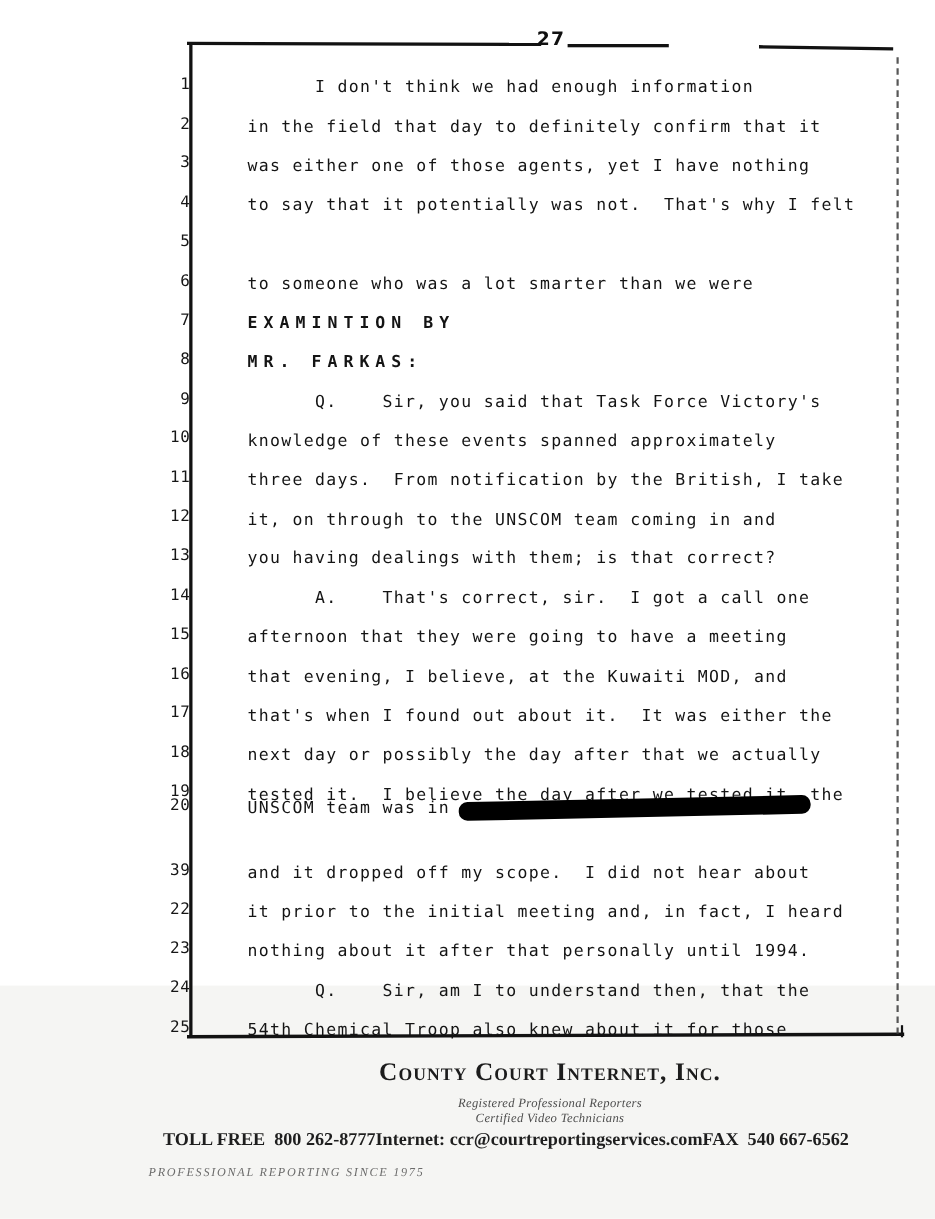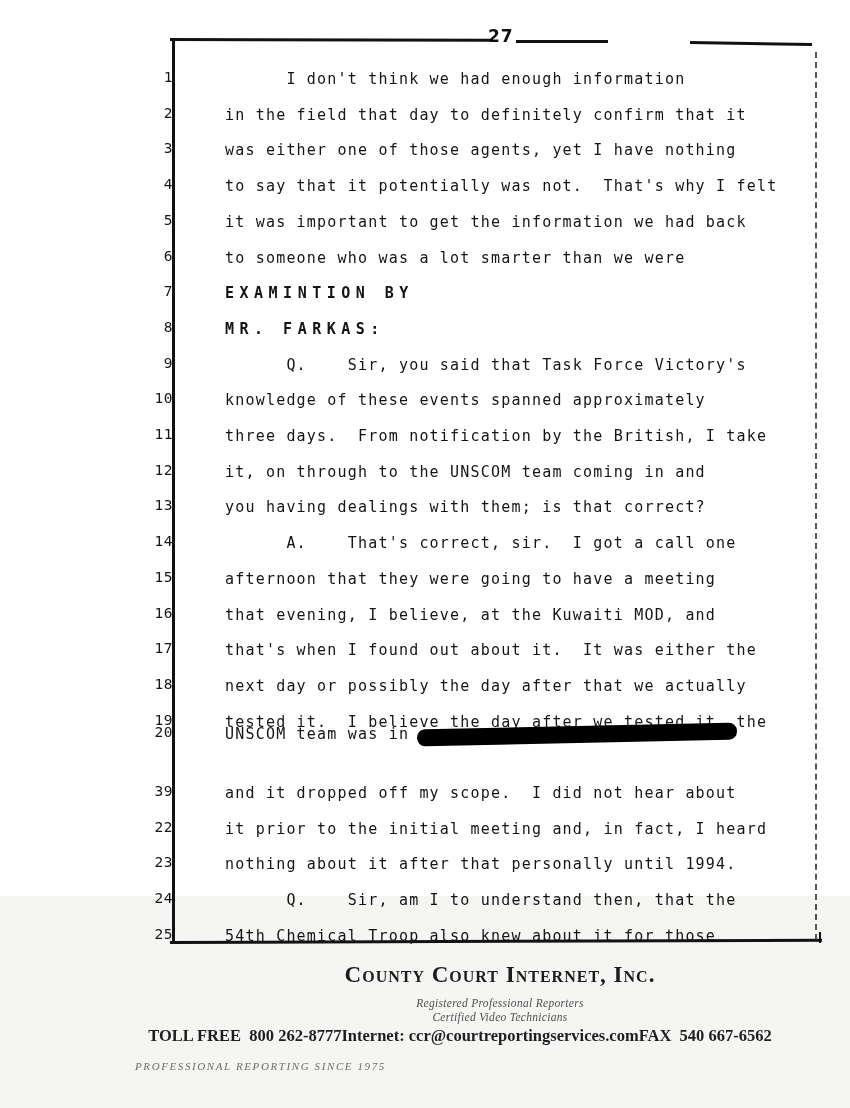--- a/index.html
+++ b/index.html
@@ -111,23 +111,20 @@
         </span>
       </div>
       <div class="row" style="top: 107.1px;">
         <span class="num">4</span>
         <span class="txtwrap">
           <span class="txt">to say that it potentially was not.  That's why I felt</span>
         </span>
       </div>
       <div class="row" style="top: 142.8px;">
         <span class="num">5</span>
-        <span class="txtwrap">
-          <span class="txt">it was important to get the information we had back</span>
-        </span>
       </div>
       <div class="row" style="top: 178.5px;">
         <span class="num">6</span>
         <span class="txtwrap">
           <span class="txt">to someone who was a lot smarter than we were</span>
         </span>
       </div>
       <div class="row bold" style="top: 214.2px;">
         <span class="num">7</span>
         <span class="txtwrap">

